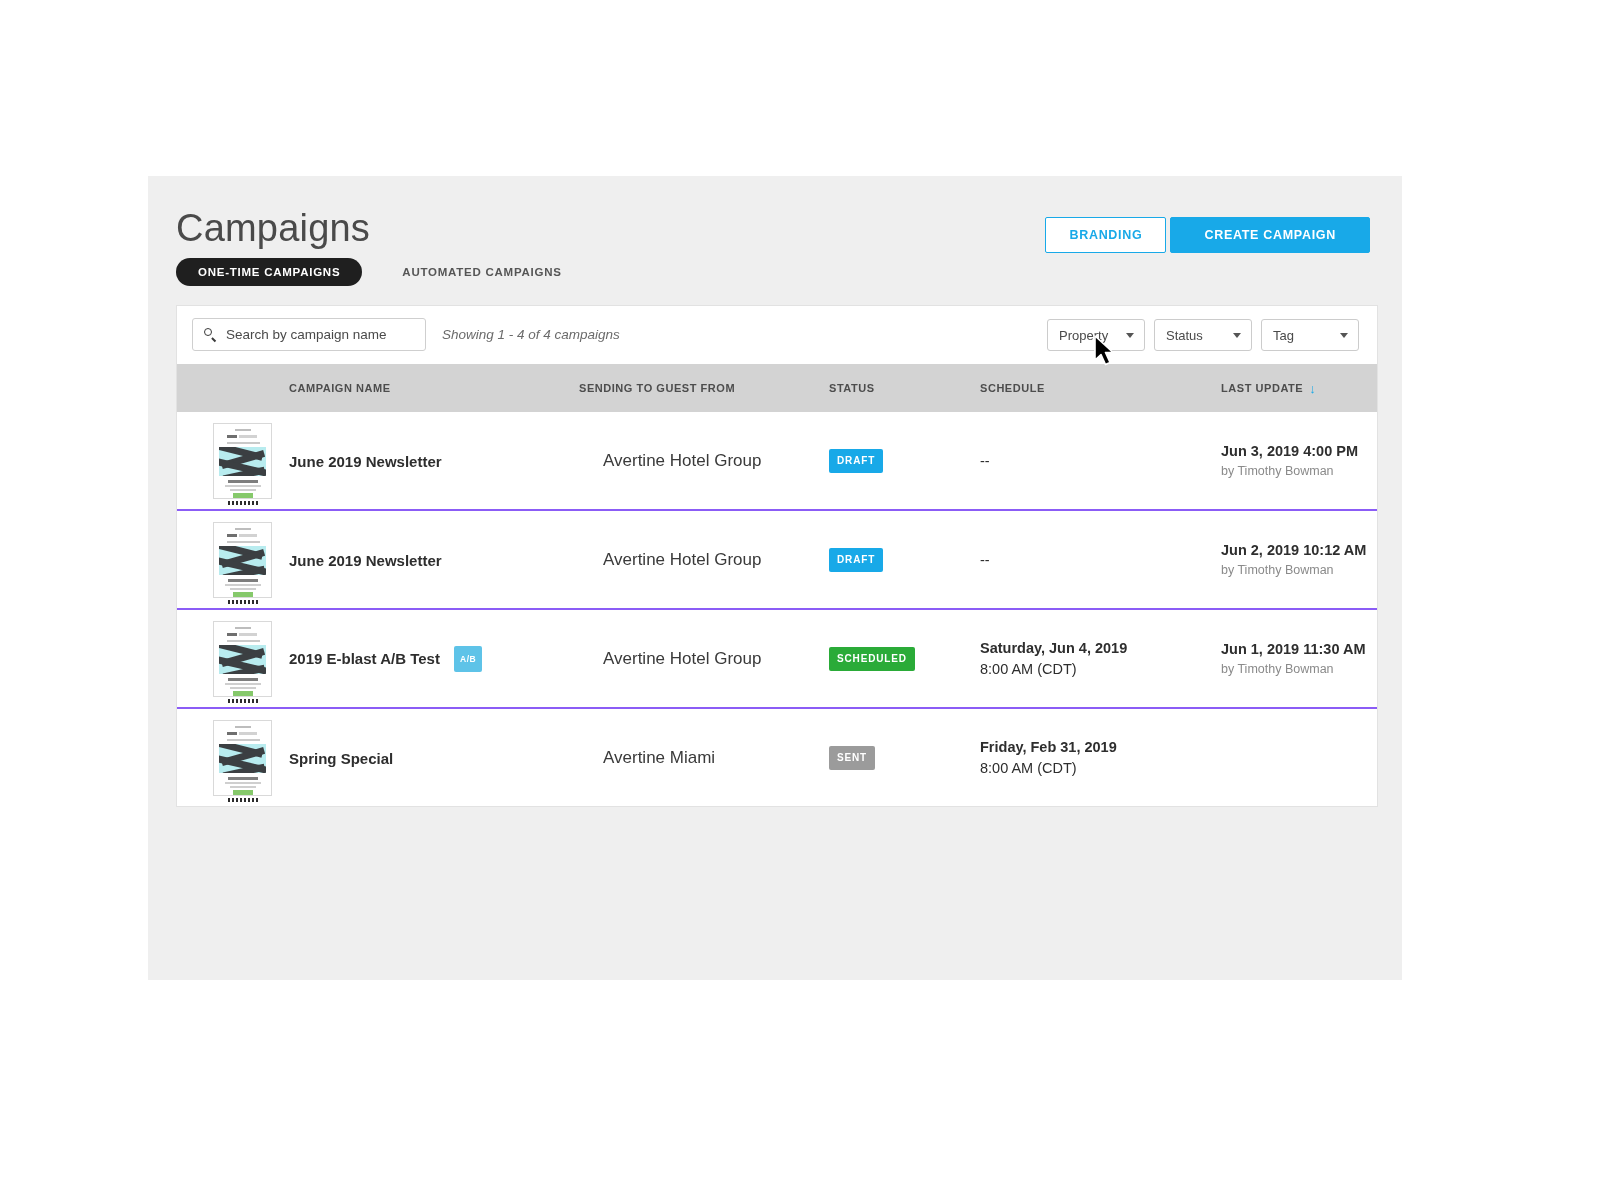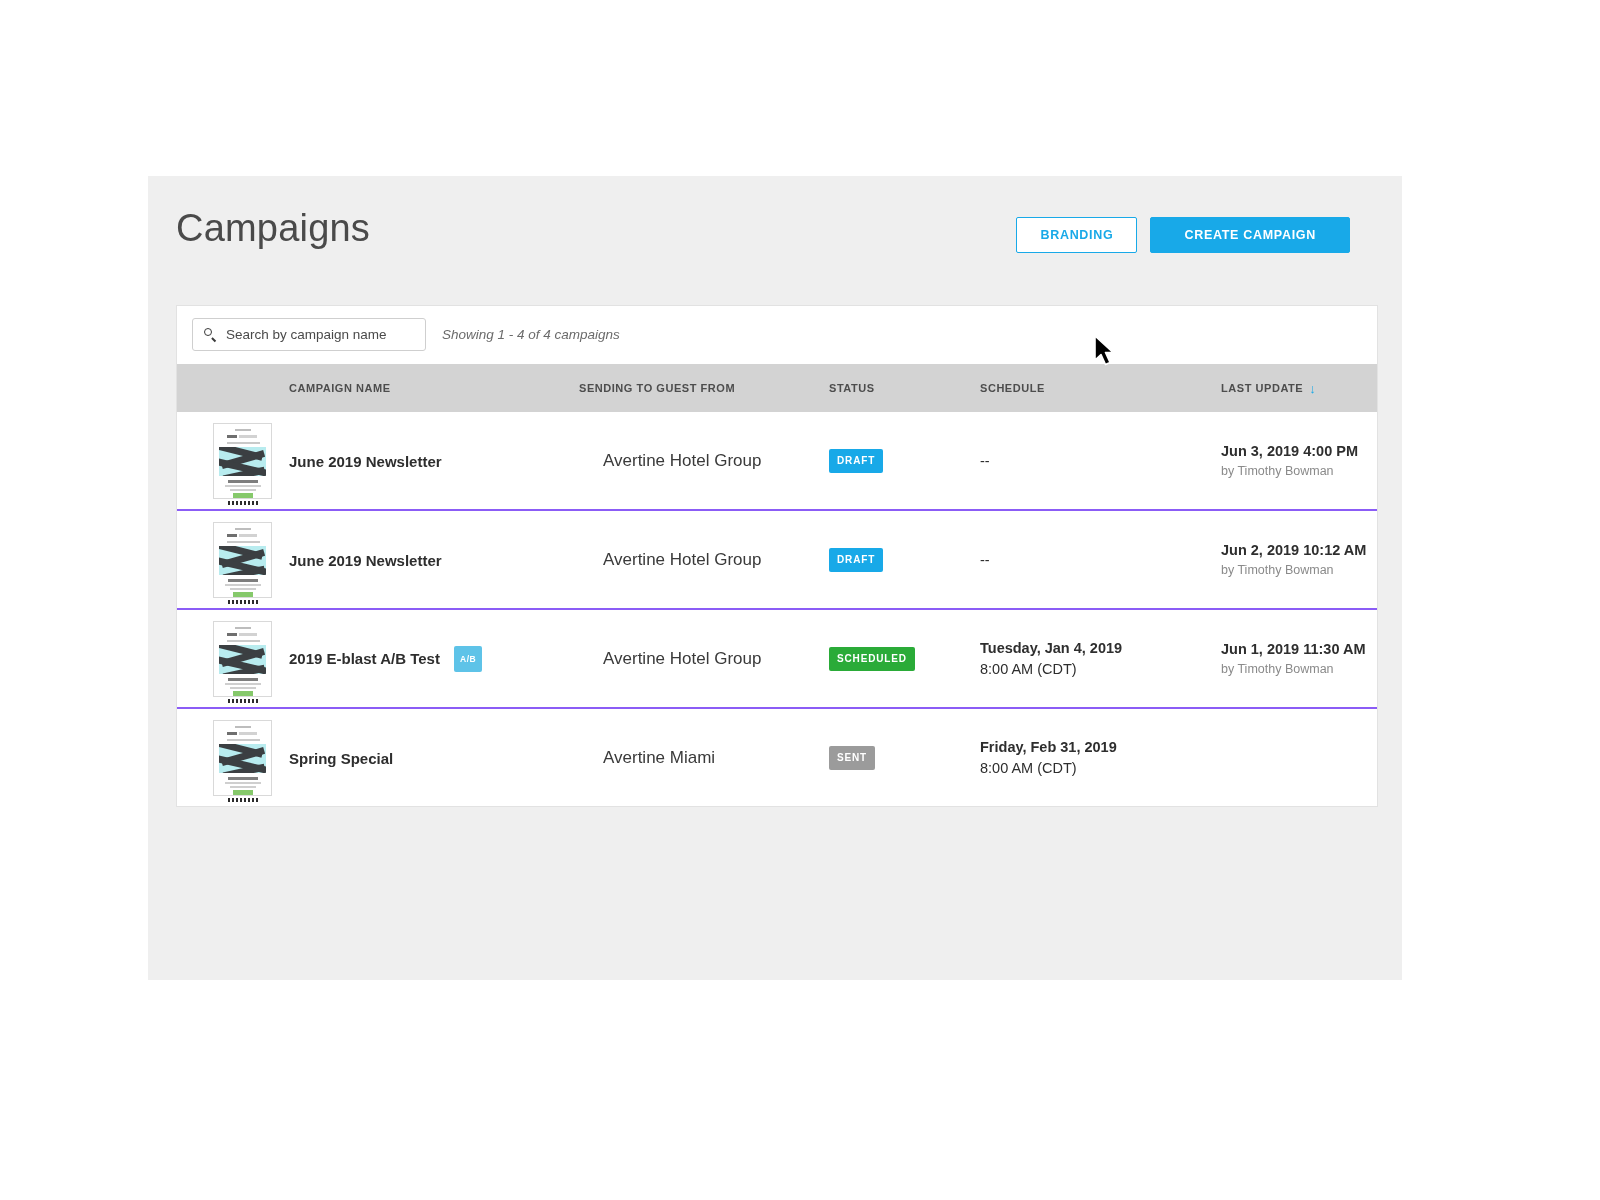--- a/index.html
+++ b/index.html
@@ -45,25 +45,25 @@
     top: 10px;
     font-size: 38px;
     font-weight: 300;
     color: #4a4a4a;
     letter-spacing: 0.2px;
     line-height: 48px;
   }
 
   .header-actions {
     position: absolute;
-    right: 32px;
+    right: 12px;
     top: 23px;
     display: flex;
     align-items: flex-start;
-    gap: 13px;
+    gap: 4px;
   }
 
   .btn {
     font-family: "Liberation Sans", sans-serif;
     font-size: 12.5px;
     font-weight: 600;
     letter-spacing: 0.7px;
     border-radius: 2px;
     cursor: pointer;
     display: inline-flex;
@@ -448,29 +448,47 @@
     <div class="page-header">
       <div class="page-title">Campaigns</div>
       <div class="header-actions">
         <button class="btn btn-branding">BRANDING</button>
         <button class="btn btn-create">CREATE CAMPAIGN</button>
       </div>
     </div>
 
   </div>
 
+  <div class="tabs">
+    <div class="tab tab-active">ONE-TIME CAMPAIGNS</div>
+    <div class="tab tab-inactive">AUTOMATED CAMPAIGNS</div>
+  </div>
 
   <div class="content-card">
 
     <div class="toolbar">
       <div class="search-box">
         <span class="search-icon"></span>
         <input class="search-input" type="text" placeholder="Search by campaign name" style="">
       </div>
       <div class="showing-text">Showing 1 - 4 of 4 campaigns</div>
+      <div class="filters">
+        <div class="filter-select">
+          <span>Property</span>
+          <span class="caret"></span>
+        </div>
+        <div class="filter-select">
+          <span>Status</span>
+          <span class="caret"></span>
+        </div>
+        <div class="filter-select">
+          <span>Tag</span>
+          <span class="caret"></span>
+        </div>
+      </div>
     </div>
 
     <div class="table-head">
       <div class="th th-name">CAMPAIGN NAME</div>
       <div class="th th-sending">SENDING TO GUEST FROM</div>
       <div class="th th-status">STATUS</div>
       <div class="th th-schedule">SCHEDULE</div>
       <div class="th th-update">
         <span>LAST UPDATE</span><span class="sort-arrow">↓</span>
       </div>
@@ -563,21 +581,21 @@
     <div class="thumb-footer-out"></div>
       <div class="cell-name">
         <span>2019 E-blast  A/B Test</span>
             <span class="ab-badge">A/B</span>
       </div>
       <div class="cell-sending">Avertine Hotel Group</div>
       <div class="cell-status">
         <span class="badge badge-scheduled">SCHEDULED</span>
       </div>
       <div class="cell-schedule">
-            <div class="sched-date">Tuesday, Jan 4, 2019</div>
+            <div class="sched-date">Saturday, Jun 4, 2019</div>
          <div class="sched-time">8:00 AM (CDT)</div>
           </div>
       <div class="cell-update">
             <div class="upd-date">Jun 1, 2019 11:30 AM</div>
          <div class="upd-by">by Timothy Bowman</div>
           </div>
         </div>
         <div class="row">
     <div class="thumb">
       <div class="thumb-logo"></div>

